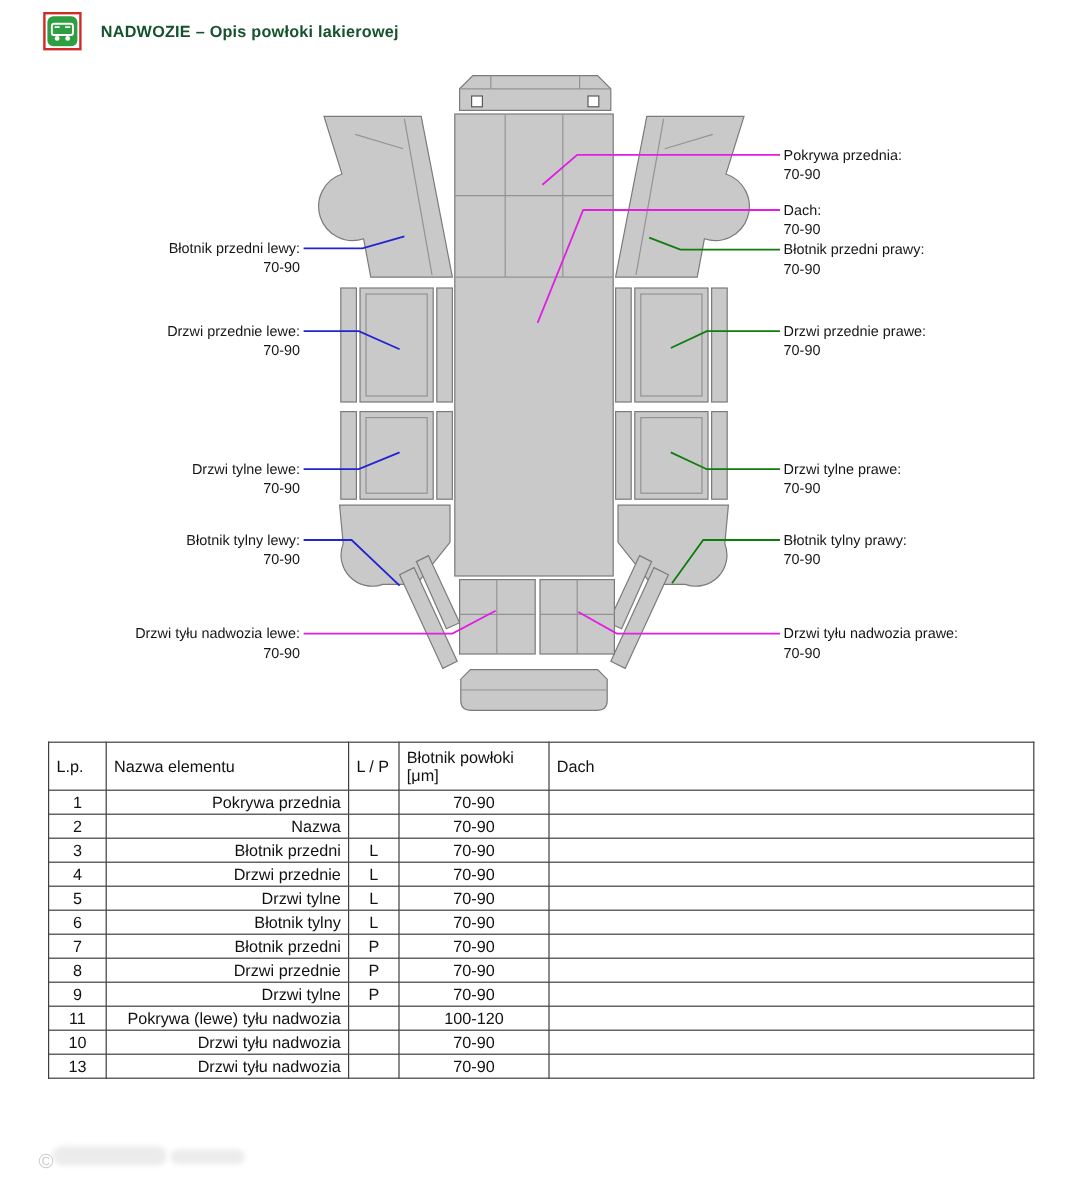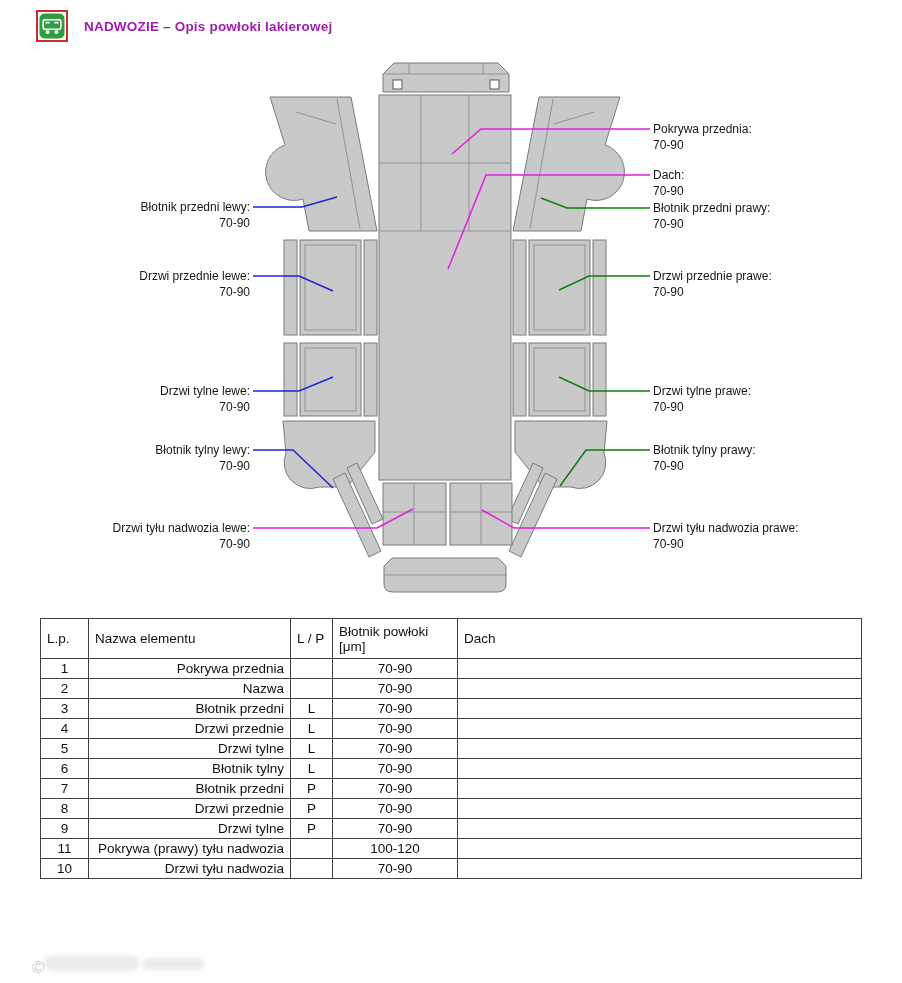--- a/index.html
+++ b/index.html
@@ -4,21 +4,21 @@
 <style>
   *{box-sizing:border-box}
   html,body{margin:0;padding:0}
   body{width:902px;height:983px;background:#ffffff;position:relative;overflow:hidden;
        font-family:"Liberation Sans",sans-serif;color:#111}
 
   
   .page-header{position:absolute;left:36px;top:10px;display:flex;align-items:center;gap:16px}
   .brand-icon{width:32px;height:32px;border:2px solid #cf2b2b;background:#fff;
               display:flex;align-items:center;justify-content:center}
-  .page-title{font-size:13.5px;font-weight:bold;color:#a21caf;letter-spacing:.2px}
+  .page-title{font-size:13.5px;font-weight:bold;color:#14532d;letter-spacing:.2px}
 
   
   .diagram-svg{position:absolute;left:0;top:55px}
   .diagram-svg text{font-size:12px;fill:#161616;font-family:"Liberation Sans",sans-serif}
   .panel{fill:#c9c9c9;stroke:#7b7b7b;stroke-width:1}
   .inner{fill:none;stroke:#939393;stroke-width:1}
   .leader{fill:none;stroke-width:1.5}
 
   
   .coating-table{position:absolute;left:40px;top:618px;width:822px;border-collapse:collapse;
@@ -229,27 +229,34 @@
   </tr>
       <tr>
     <td class="c-lp">9</td>
     <td class="c-name">Drzwi tylne</td>
     <td class="c-side">P</td>
     <td class="c-th">70-90</td>
     <td class="c-desc"></td>
   </tr>
       <tr>
     <td class="c-lp">11</td>
-    <td class="c-name">Pokrywa (prawy) tyłu nadwozia</td>
+    <td class="c-name">Pokrywa (lewe) tyłu nadwozia</td>
     <td class="c-side"></td>
     <td class="c-th">100-120</td>
     <td class="c-desc"></td>
   </tr>
       <tr>
     <td class="c-lp">10</td>
+    <td class="c-name">Drzwi tyłu nadwozia</td>
+    <td class="c-side"></td>
+    <td class="c-th">70-90</td>
+    <td class="c-desc"></td>
+  </tr>
+      <tr>
+    <td class="c-lp">13</td>
     <td class="c-name">Drzwi tyłu nadwozia</td>
     <td class="c-side"></td>
     <td class="c-th">70-90</td>
     <td class="c-desc"></td>
   </tr>
     </tbody>
 </table>
 
 <div class="watermark">
   <span class="wm-blob b1"></span>

